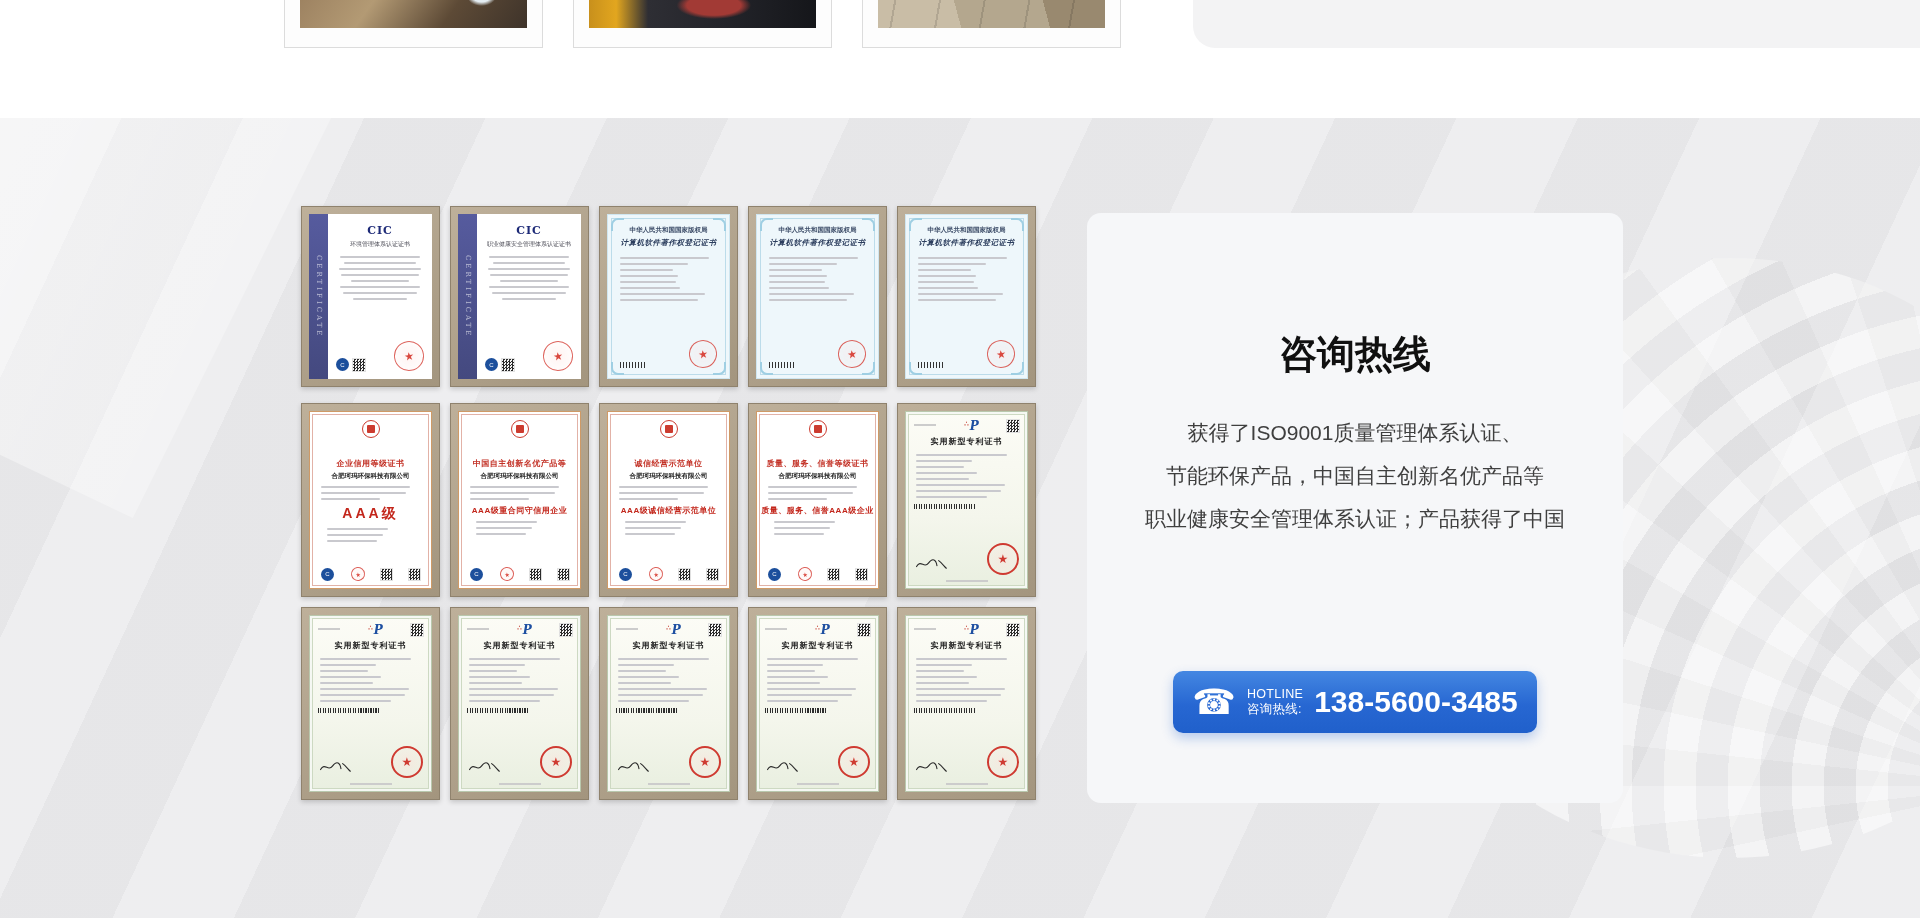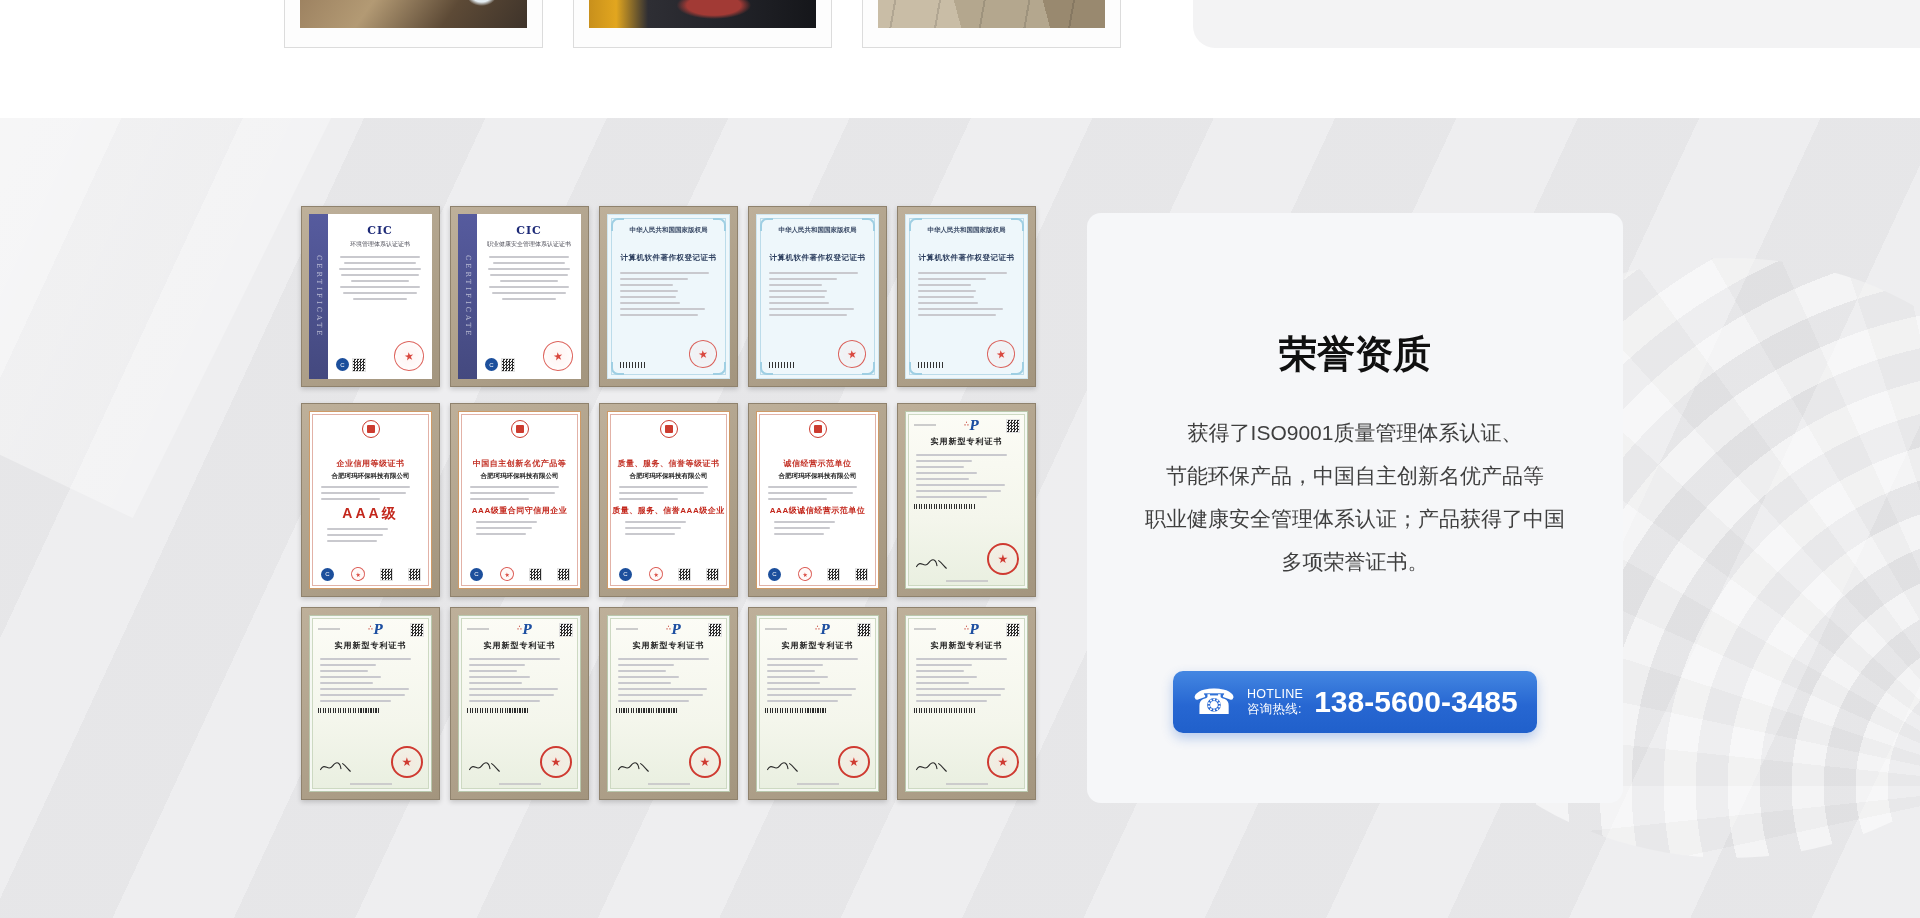--- a/index.html
+++ b/index.html
@@ -78,21 +78,21 @@
   
   .cert--copyright .page { background:#eef7fb; border:1px solid #cfe6f0; padding:11px 9px 8px;
           box-shadow:inset 0 0 0 3px #eef7fb, inset 0 0 0 4px #bcdcea; align-items:center; }
   .fl { position:absolute; width:13px; height:13px; border:2px solid #9fcfe3; }
   .fl-tl { left:3px; top:3px; border-right:none; border-bottom:none; border-top-left-radius:7px; }
   .fl-tr { right:3px; top:3px; border-left:none; border-bottom:none; border-top-right-radius:7px; }
   .fl-bl { left:3px; bottom:3px; border-right:none; border-top:none; border-bottom-left-radius:7px; }
   .fl-br { right:3px; bottom:3px; border-left:none; border-top:none; border-bottom-right-radius:7px; }
   .cr-auth { font-size:6.5px; font-weight:700; color:#3a4a66; white-space:nowrap; }
   .cr-title { font-family:"DejaVu Serif", serif; font-weight:700; font-size:7.5px; color:#2c3e5e;
-              margin-top:18px; letter-spacing:.5px; white-space:nowrap; }
+              margin-top:3px; letter-spacing:.5px; white-space:nowrap;font-style:italic; }
   .cr-lines { margin-top:9px; padding:0 3px; }
   .cr-bottom { margin-top:auto; width:100%; display:flex; align-items:flex-end; padding:0 3px 2px; }
   .cr-bottom .seal { margin-left:auto; width:28px; height:28px; }
 
   
   .cert--credit .page { background:#fff; padding:8px 7px 6px; align-items:center;
           border:1px solid #cf9a66; box-shadow:inset 0 0 0 2px #fff, inset 0 0 0 3px rgba(190,85,60,.45); }
   .cd-emblem { width:18px; height:18px; flex:none; border:1.5px solid #cc3b2f; border-radius:50%;
                display:flex; align-items:center; justify-content:center; }
   .cd-emblem i { width:8px; height:8px; background:#cc3b2f; border-radius:1px; }
@@ -341,54 +341,54 @@
                 <span class="qr"></span>
                 <span class="qr"></span>
               </div>
             </div>
           </div>
           <div class="cert cert--credit">
             <div class="page">
               <div class="cd-emblem">
                 <i></i>
               </div>
+              <div class="cd-title">诚信经营示范单位</div>
+              <div class="cd-company">合肥珂玛环保科技有限公司</div>
+              <div class="lines lines--left cd-lines">
+                <div class="ln" style="width: 90%;"></div>
+                <div class="ln" style="width: 86%;"></div>
+                <div class="ln" style="width: 60%;"></div>
+              </div>
+              <div class="cd-high cd-high--small">AAA级诚信经营示范单位</div>
+              <div class="lines lines--left cd-lines2">
+                <div class="ln" style="width: 70%;"></div>
+                <div class="ln" style="width: 64%;"></div>
+                <div class="ln" style="width: 58%;"></div>
+              </div>
+              <div class="cd-seals">
+                <span class="logo-dot">C</span>
+                <span class="seal">★</span>
+                <span class="qr"></span>
+                <span class="qr"></span>
+              </div>
+            </div>
+          </div>
+          <div class="cert cert--credit">
+            <div class="page">
+              <div class="cd-emblem">
+                <i></i>
+              </div>
               <div class="cd-title">质量、服务、信誉等级证书</div>
               <div class="cd-company">合肥珂玛环保科技有限公司</div>
               <div class="lines lines--left cd-lines">
                 <div class="ln" style="width: 90%;"></div>
                 <div class="ln" style="width: 86%;"></div>
                 <div class="ln" style="width: 60%;"></div>
               </div>
               <div class="cd-high cd-high--small">质量、服务、信誉AAA级企业</div>
-              <div class="lines lines--left cd-lines2">
-                <div class="ln" style="width: 70%;"></div>
-                <div class="ln" style="width: 64%;"></div>
-                <div class="ln" style="width: 58%;"></div>
-              </div>
-              <div class="cd-seals">
-                <span class="logo-dot">C</span>
-                <span class="seal">★</span>
-                <span class="qr"></span>
-                <span class="qr"></span>
-              </div>
-            </div>
-          </div>
-          <div class="cert cert--credit">
-            <div class="page">
-              <div class="cd-emblem">
-                <i></i>
-              </div>
-              <div class="cd-title">诚信经营示范单位</div>
-              <div class="cd-company">合肥珂玛环保科技有限公司</div>
-              <div class="lines lines--left cd-lines">
-                <div class="ln" style="width: 90%;"></div>
-                <div class="ln" style="width: 86%;"></div>
-                <div class="ln" style="width: 60%;"></div>
-              </div>
-              <div class="cd-high cd-high--small">AAA级诚信经营示范单位</div>
               <div class="lines lines--left cd-lines2">
                 <div class="ln" style="width: 70%;"></div>
                 <div class="ln" style="width: 64%;"></div>
                 <div class="ln" style="width: 58%;"></div>
               </div>
               <div class="cd-seals">
                 <span class="logo-dot">C</span>
                 <span class="seal">★</span>
                 <span class="qr"></span>
                 <span class="qr"></span>
@@ -562,26 +562,25 @@
                   </svg></span>
                 <span class="pt-seal">★</span>
               </div>
               <div class="pt-foot"></div>
             </div>
           </div>
         </div>
       </div>
 
     <aside class="honor-panel">
-      <h2 class="honor-title">荣誉资质</h2>
+      <h2 class="honor-title">咨询热线</h2>
       <div class="honor-text">
         <div>获得了ISO9001质量管理体系认证、</div>
         <div>节能环保产品，中国自主创新名优产品等</div>
         <div>职业健康安全管理体系认证；产品获得了中国</div>
-        <div>多项荣誉证书。</div>
       </div>
       <div class="hotline-btn">
         <span class="phone-icon">☎</span>
         <span class="hotline-labels">
           <span>HOTLINE</span>
           <span>咨询热线:</span>
         </span>
         <span class="hotline-number">138-5600-3485</span>
       </div>
     </aside>

